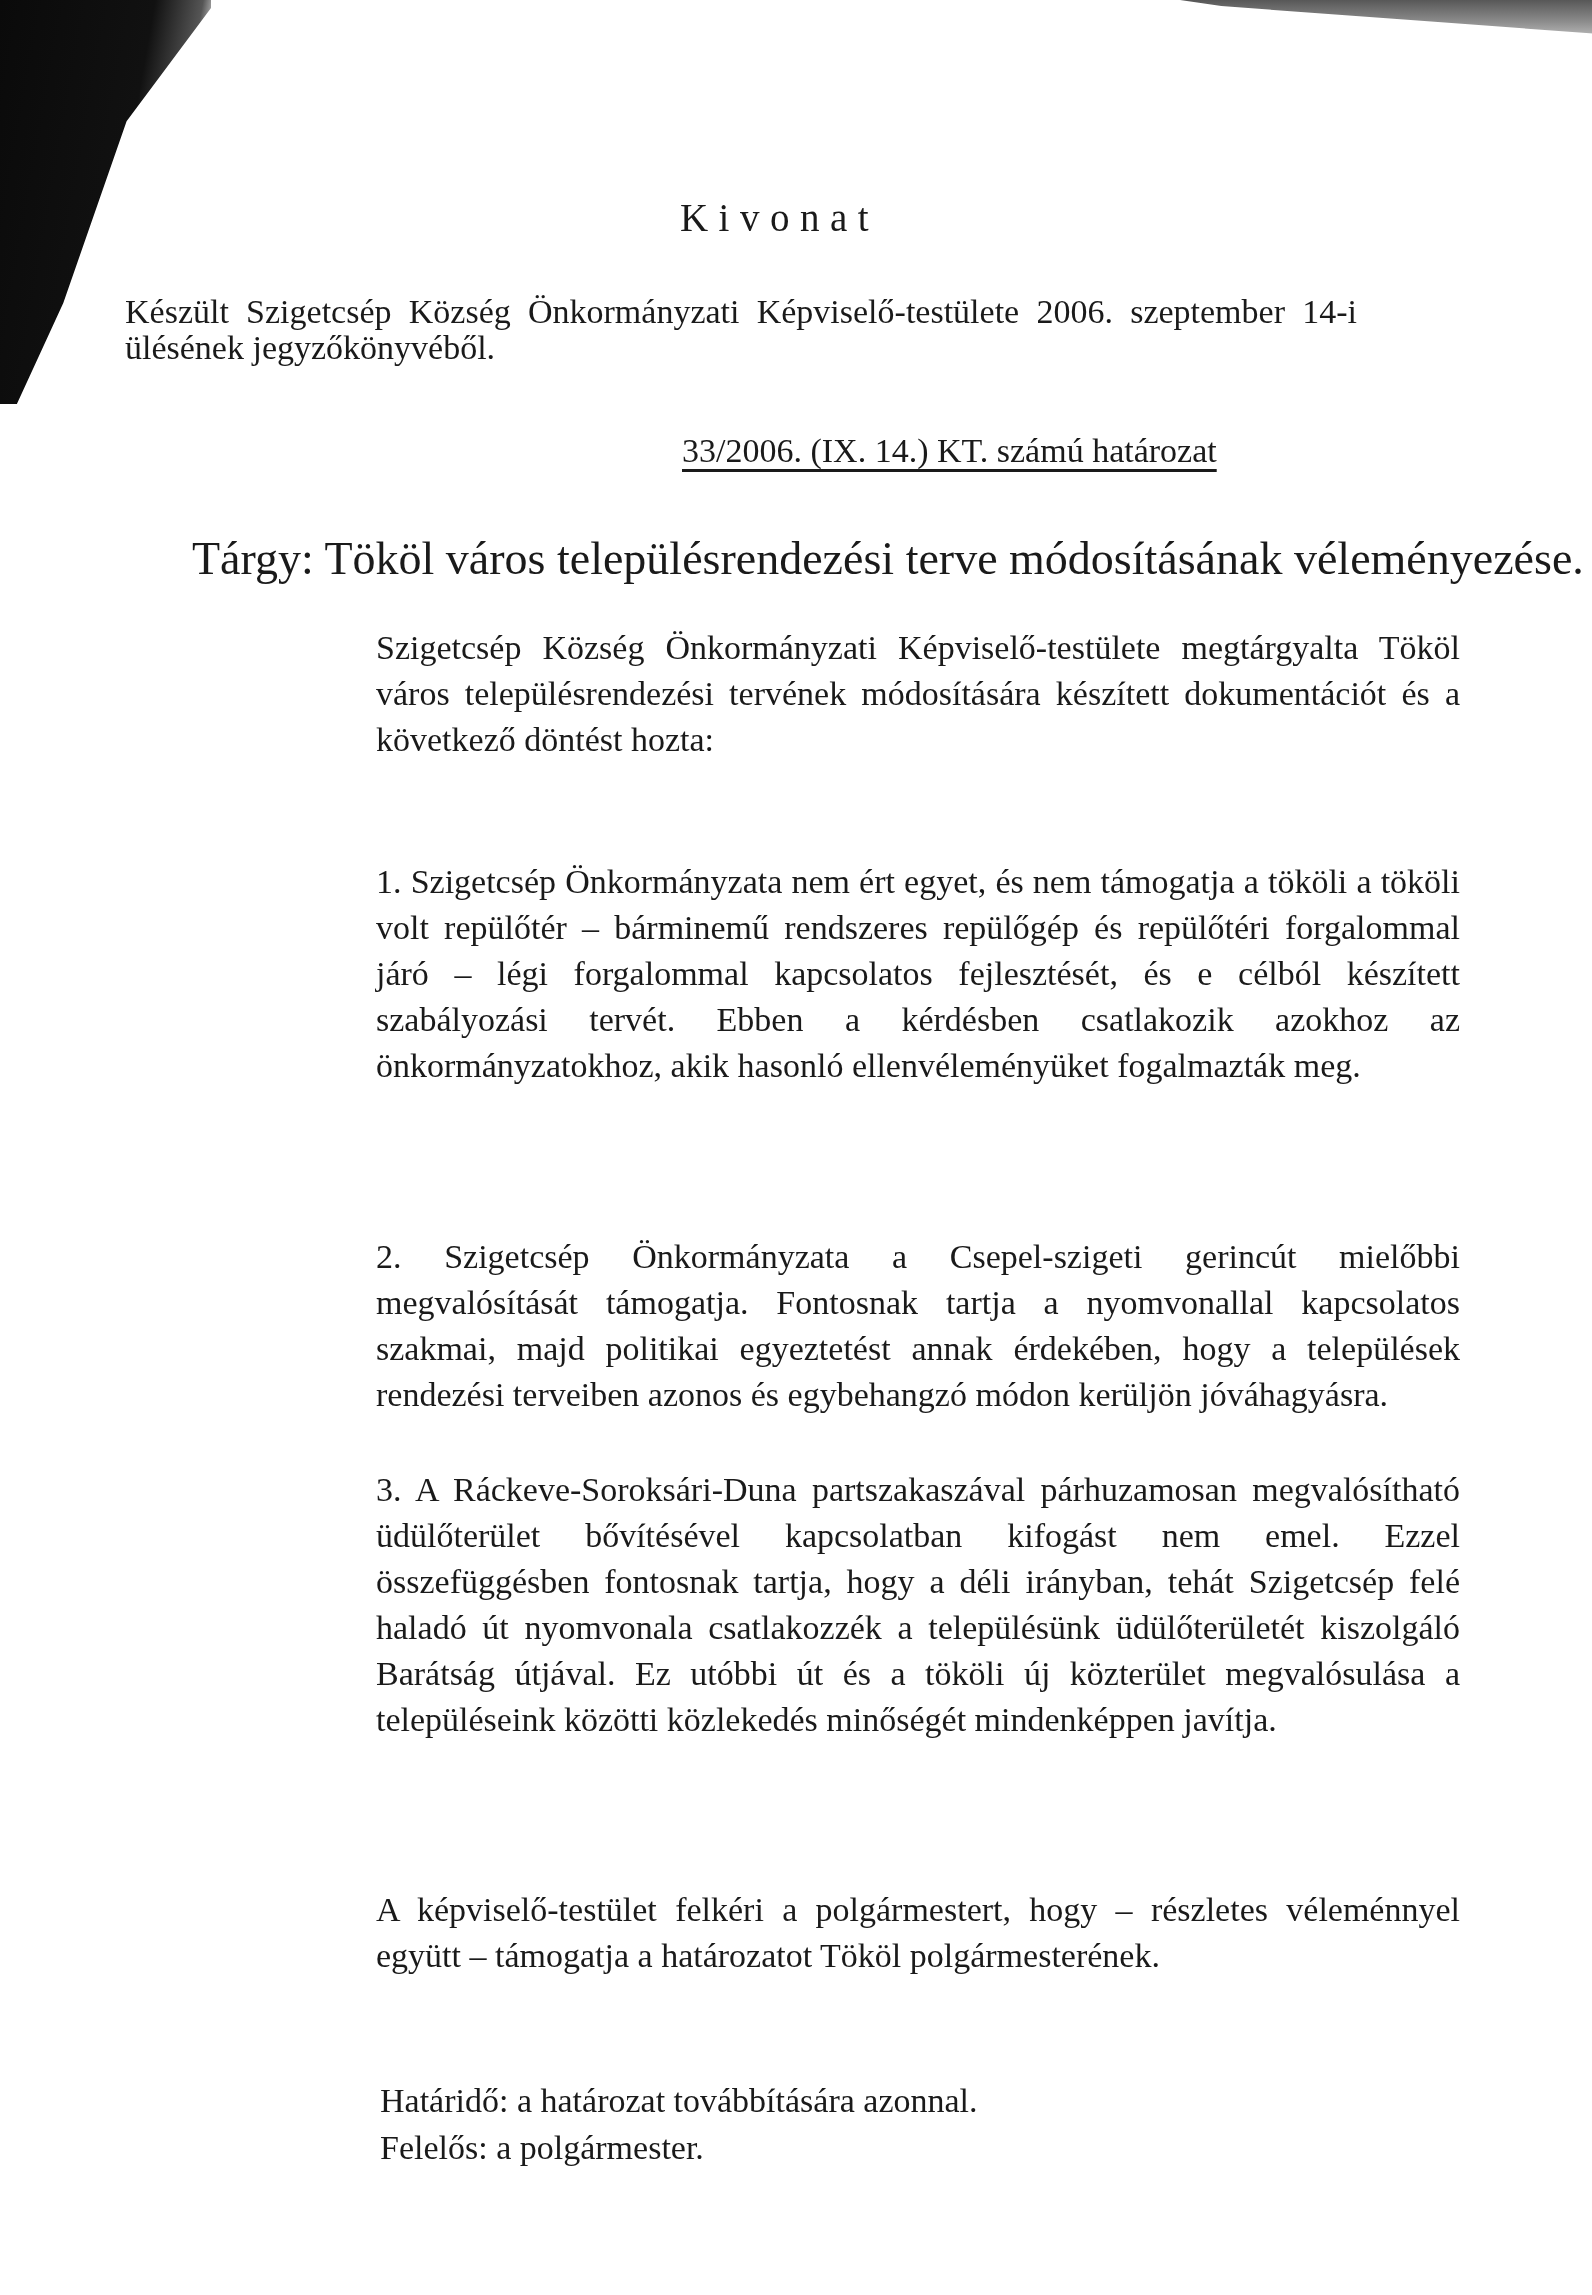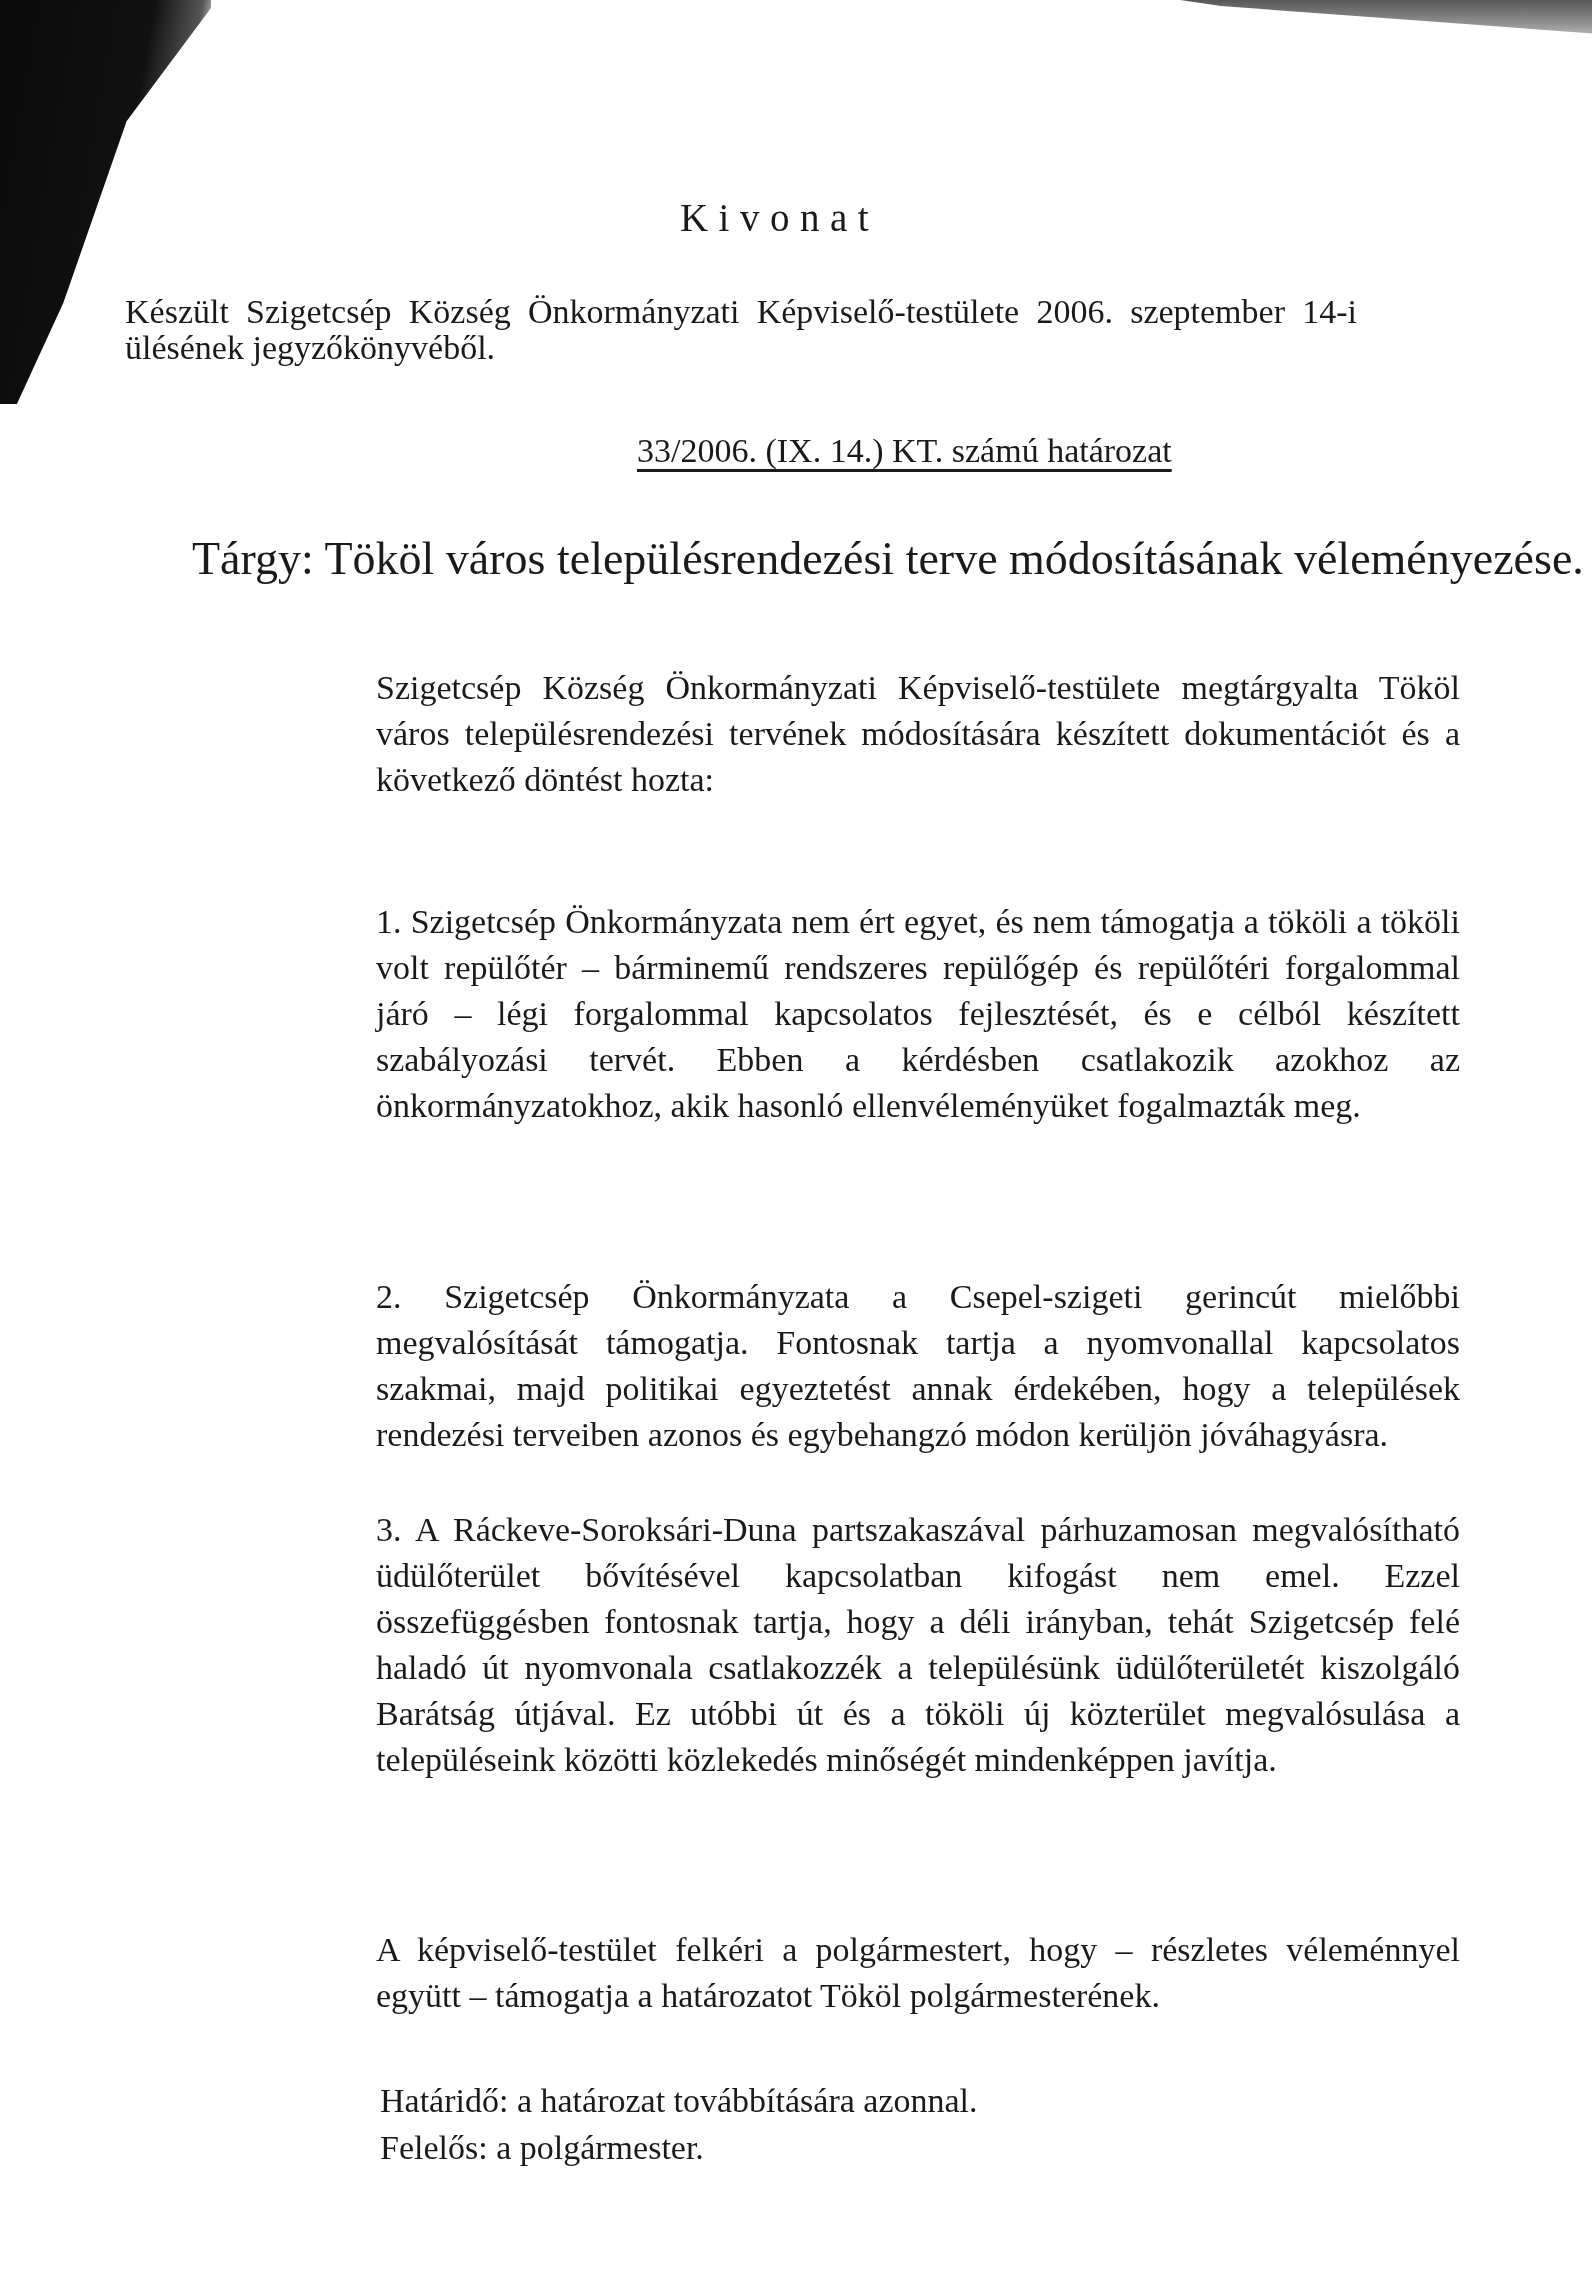--- a/index.html
+++ b/index.html
@@ -21,31 +21,31 @@
   }
   .title {
     position: absolute; top: 195px; left: 0; width: 1559px; text-align: center;
     font-size: 39px; letter-spacing: 10.5px;
   }
   .intro {
     position: absolute; left: 125px; top: 294px; width: 1232px;
     font-size: 34px; line-height: 36px; text-align: justify; text-align-last: left;
   }
   .resolution-number {
-    position: absolute; left: 637px; top: 432px; font-size: 34px;
+    position: absolute; left: 682px; top: 432px; font-size: 34px;
     text-decoration: underline; text-underline-offset: 7px;
   }
   .subject {
     position: absolute; left: 192px; top: 532px; font-size: 46px;
   }
   .body-block {
     position: absolute; left: 376px; width: 1084px;
     font-size: 34px; line-height: 46px; text-align: justify;
   }
-  .body-block.last-left { text-align-last: left; margin-top: 40px; }
+  .body-block.last-left { text-align-last: left; }
   .footer-line {
     position: absolute; left: 380px; font-size: 34px;
   }
   .footer-label { text-underline-offset: 7px; }
 </style>
 </head>
 <body>
 
 <div class="scan-corner-left"></div>
 <div class="scan-corner-right"></div>

